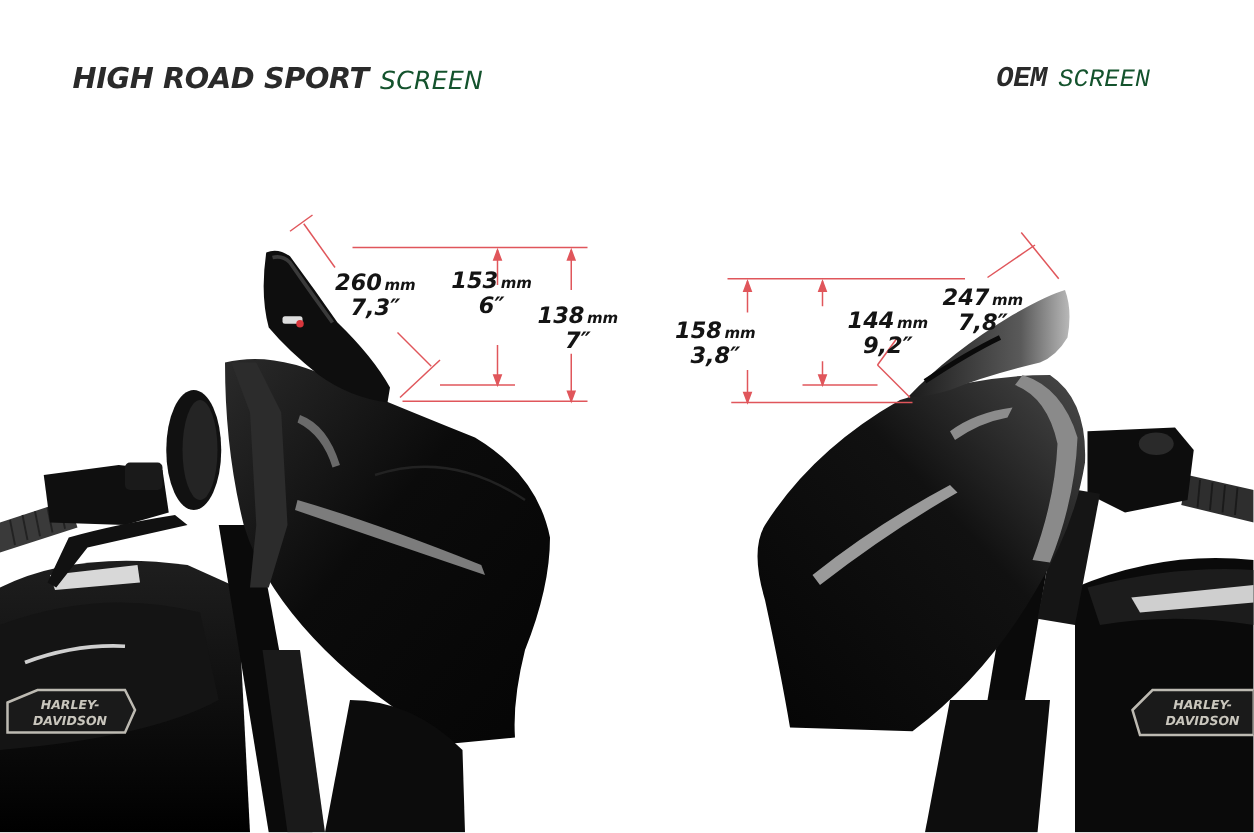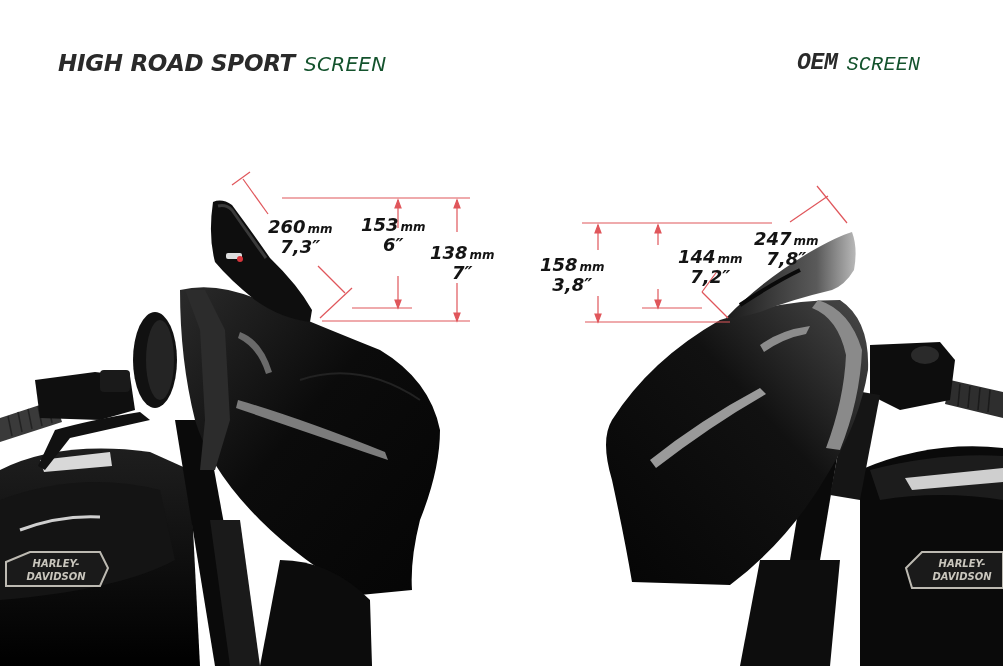--- a/index.html
+++ b/index.html
@@ -213,19 +213,19 @@
     <span class="num">138</span><span class="unit">mm</span>
     <span class="inch">7″</span>
   </div>
 
   <div class="dim" style="left:540px; top:256px;">
     <span class="num">158</span><span class="unit">mm</span>
     <span class="inch">3,8″</span>
   </div>
   <div class="dim" style="left:641px; top:248px;margin-left:37px;">
     <span class="num">144</span><span class="unit">mm</span>
-    <span class="inch">7,2″</span>
+    <span class="inch">9,2″</span>
   </div>
   <div class="dim" style="left:754px; top:230px;">
     <span class="num">247</span><span class="unit">mm</span>
     <span class="inch">7,8″</span>
   </div>
 </div>
 
 </body></html>

